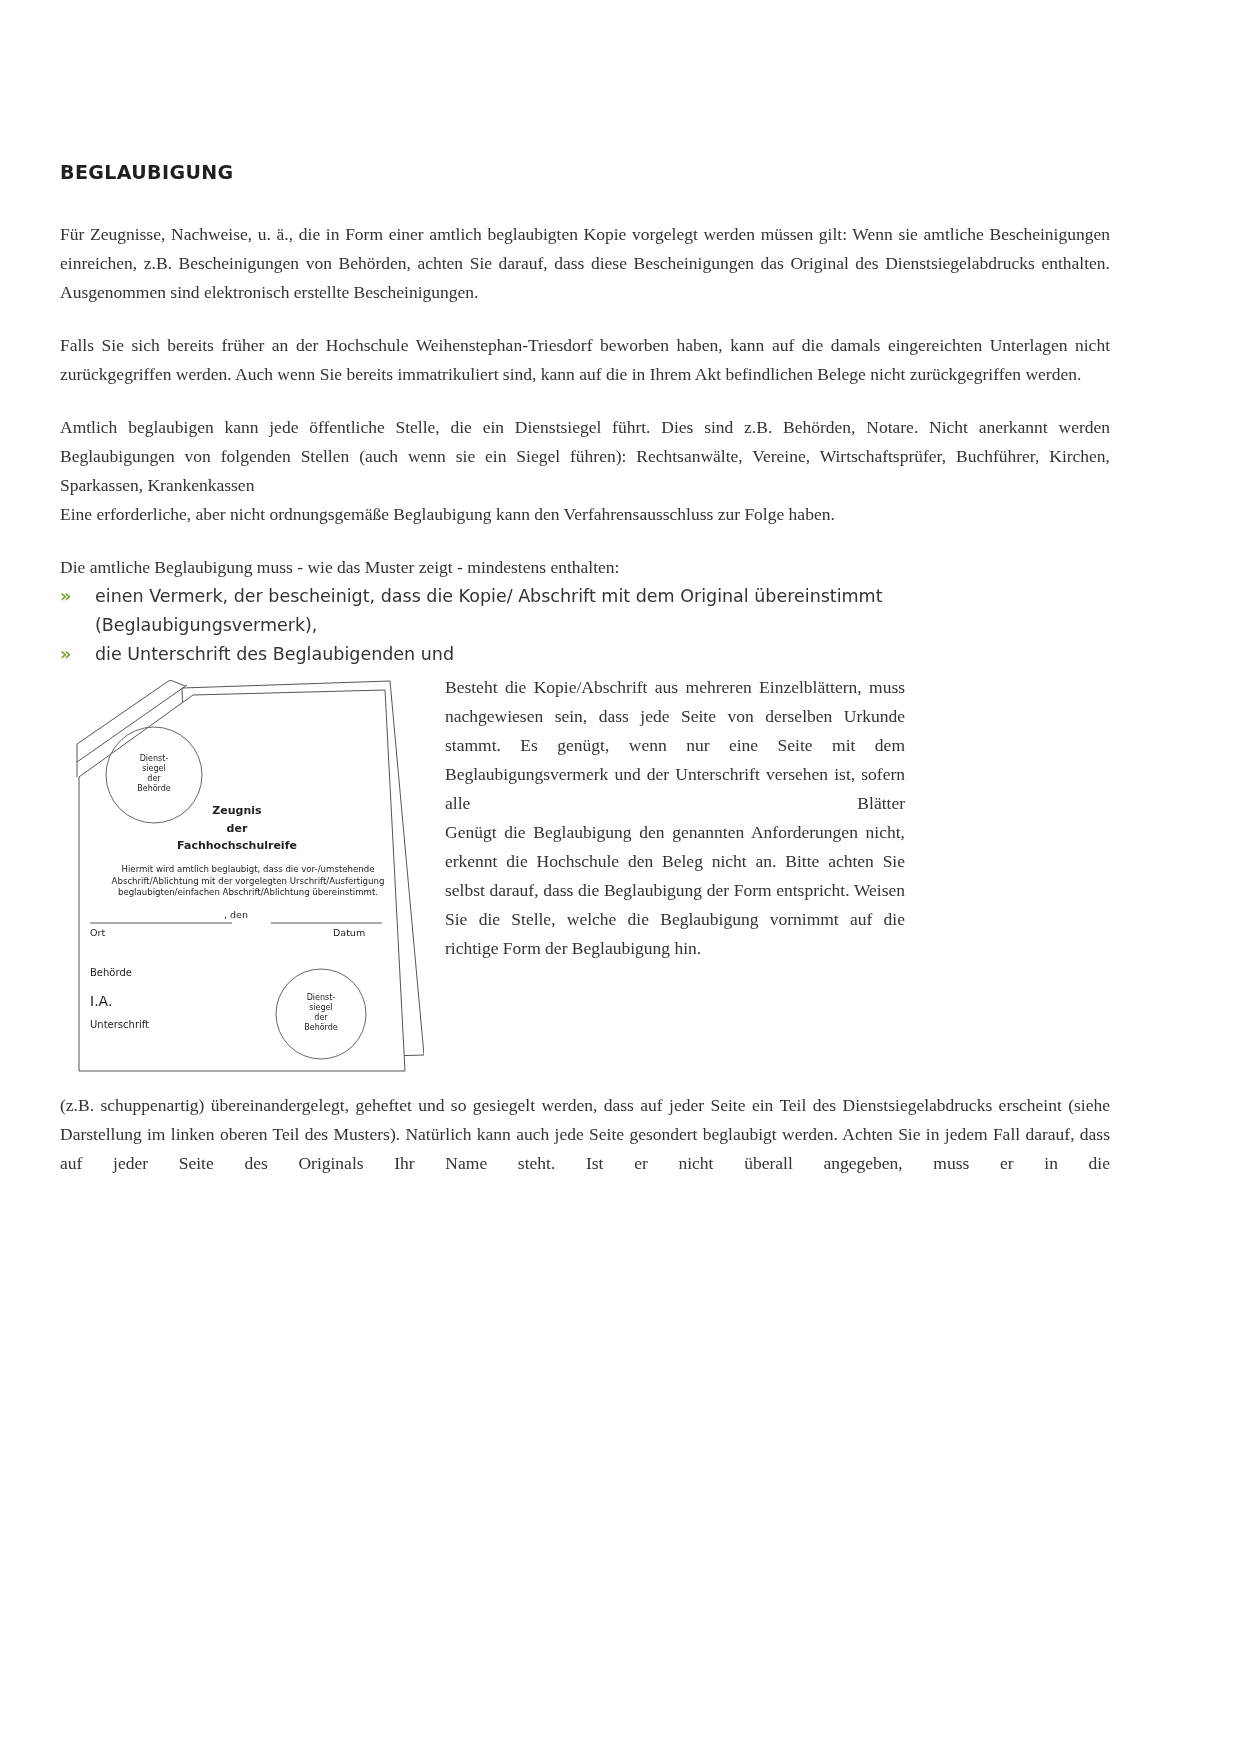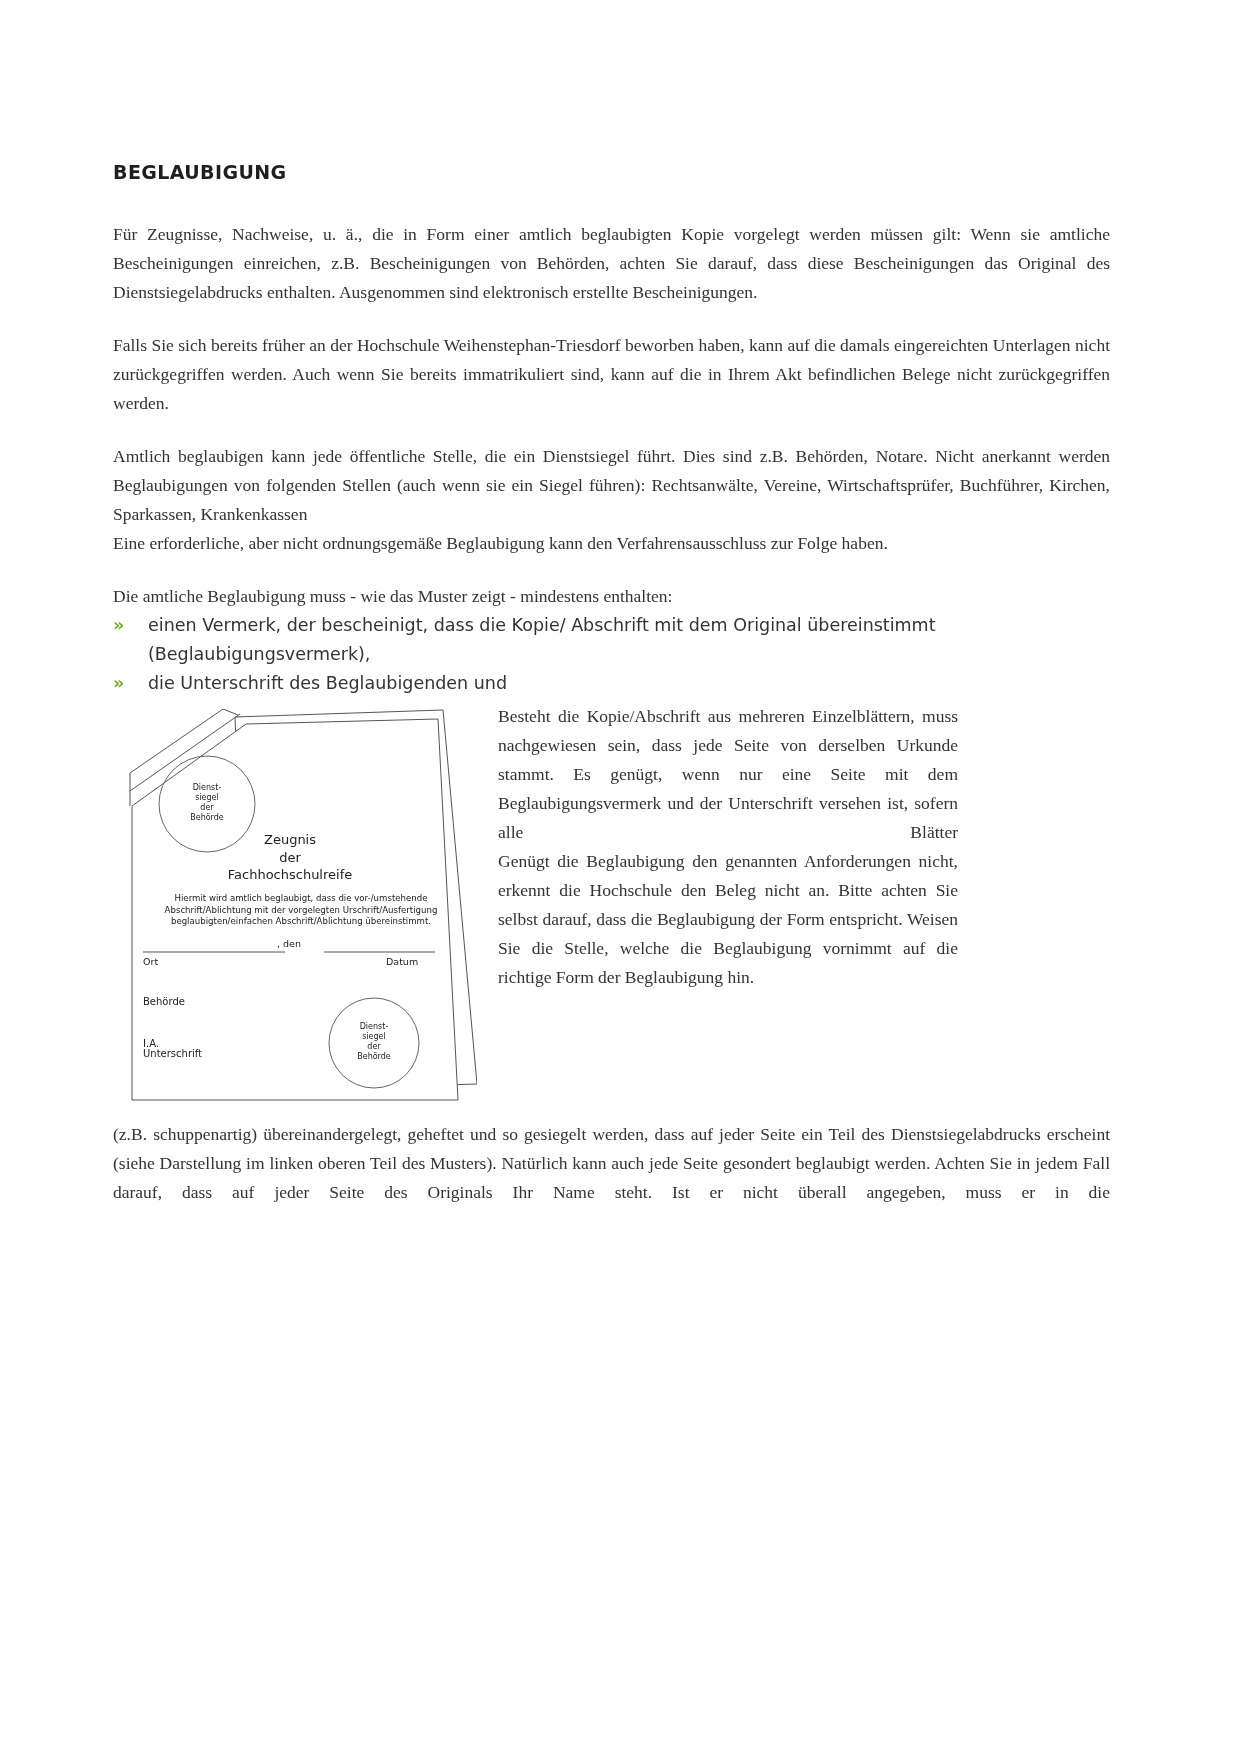--- a/index.html
+++ b/index.html
@@ -1,21 +1,21 @@
 <!DOCTYPE html>
 <html lang="de" style="--green: #76A72B;"><head>
 <meta charset="utf-8">
 <style>
   * { margin:0; padding:0; box-sizing:border-box; }
   html, body { background:#ffffff; }
   .page {
     position:relative;
     width:1241px; height:1754px;
     background:#ffffff;
-    padding:160px 131px 0 113px;
+    padding:160px 131px 0 60px;
     font-family:"DejaVu Sans", sans-serif;
     color:#333333;
     font-size:17.5px;
     line-height:29px;
     overflow:hidden;
   }
   .title {
     font-size:19px; line-height:24px; font-weight:bold;
     color:#1f1f1f; letter-spacing:.4px;
     margin-bottom:36px;
@@ -34,27 +34,27 @@
   .certificate {
     position:relative; flex:0 0 auto;
     width:349px; height:393px;
     margin:7px 21px 0 15px;
   }
   .certificate svg { position:absolute; left:0; top:0; }
   .cert-text { position:absolute; color:#222222; font-family:"DejaVu Sans", sans-serif; }
   .seal-text { width:88px; text-align:center; font-size:8px; line-height:10px; white-space:pre-line; }
   .seal-top-text { left:35px; top:74px; }
   .seal-bottom-text { left:202px; top:313px; }
-  .cert-title { left:52px; top:122px; width:220px; text-align:center; font-size:13px; line-height:17.5px; white-space:pre-line; }
+  .cert-title { left:52px; top:122px; width:220px; text-align:center; font-size:11px; line-height:17.5px; white-space:pre-line;font-weight:bold; }
   .cert-body { left:8px; top:184px; width:330px; text-align:center; font-size:8.6px; line-height:11.5px; white-space:pre-line; }
   .cert-den { left:149px; top:229px; font-size:9.5px; line-height:12px; }
   .cert-ort { left:15px; top:247px; font-size:9.5px; line-height:12px; }
   .cert-datum { left:258px; top:247px; font-size:9.5px; line-height:12px; }
   .cert-behoerde { left:15px; top:286px; font-size:10px; line-height:13px; }
-  .cert-ia { left:15px; top:328px; font-size:10px; line-height:13px; }
+  .cert-ia { left:15px; top:315px; font-size:14px; line-height:13px; }
   .cert-unterschrift { left:15px; top:338px; font-size:10px; line-height:13px; }
   .col-right { width:460px; }
   .col-right .para { margin:0; }
   .marker3 {
     display:inline-block; width:71px;
     color:var(--green, #76A72B); font-weight:bold;
   }
   .closing { margin-top:18px; margin-bottom:0; }
 </style>
 </head>

